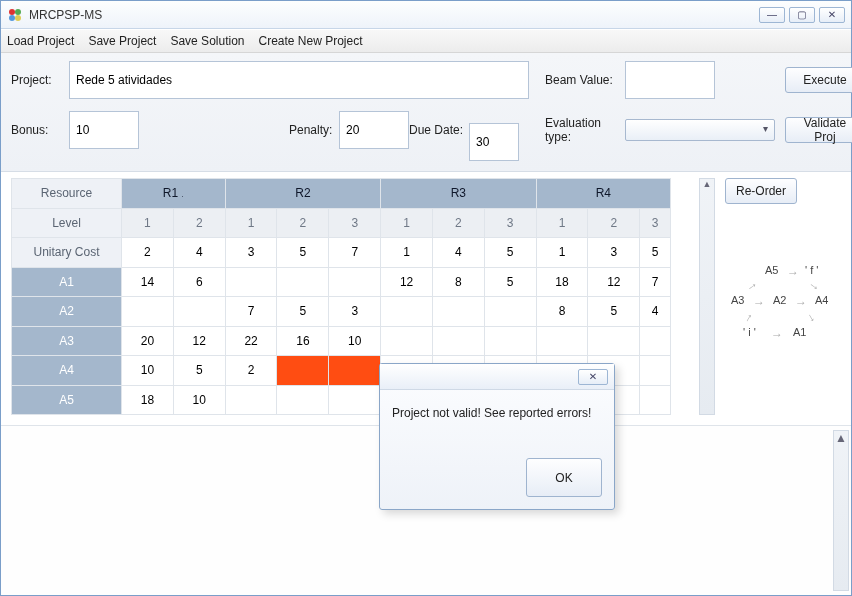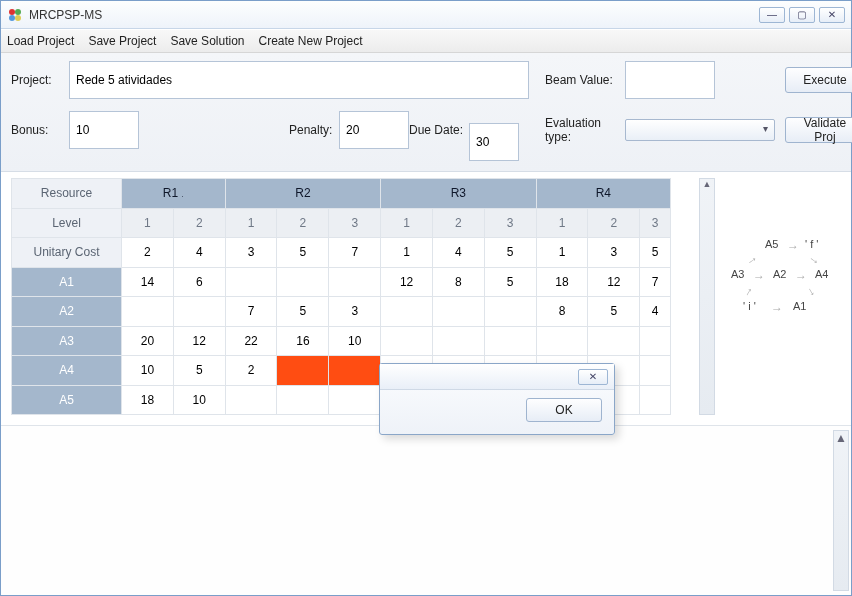--- a/index.html
+++ b/index.html
@@ -37,21 +37,21 @@
   .arrow { position:absolute; color:#aaa; font-size:12px; }
   .bottom-pane { height:170px; border-top:1px solid #dfe4ea; background:#fefefe; position:relative; }
   .bottom-scroll { position:absolute; right:2px; top:4px; bottom:4px; width:16px; background:linear-gradient(#f0f3f7,#e6ebf1); border:1px solid #d2dae4; }
   .bottom-scroll .up, .bottom-scroll .down { height:14px; display:flex; align-items:center; justify-content:center; color:#667; }
   
   .modal { position:absolute; left:378px; top:362px; width:236px; background:linear-gradient(#fcfdff,#eef2f8); border:1px solid #8aa6c8; box-shadow:4px 4px 8px rgba(0,0,0,0.15); border-radius:3px; }
   .modal-title { height:26px; border-bottom:1px solid #cfd9e6; display:flex; align-items:center; padding:0 6px; background:linear-gradient(#fff,#e9eff8); }
   .modal-title .spacer { flex:1; }
   .modal-body { padding:16px 12px 6px 12px; color:#222; min-height:60px; }
   .modal-footer { padding:8px 12px 12px 12px; display:flex; justify-content:flex-end; }
-  .modal-footer .btn { width:76px; height:24px; }
+  .modal-footer .btn { width:76px; height:39px; }
   .scroll-arrow { font-size: 9px; text-align: center; color:#667; }
 </style>
 </head>
 <body>
 
 <div class="window">
 
   <div class="titlebar">
     <span class="app-icon">
       <svg width="16" height="16">
@@ -209,20 +209,23 @@
               <td></td>
         </tr>
       </tbody>
         </table>
       <div class="vscroll">
         <div class="scroll-arrow">▲</div>
       </div>
     </div>
 
     <div class="right-pane">
+      <div class="reorder-wrap">
+        <button class="btn side">Re-Order</button>
+      </div>
       <div class="graph">
         <span class="node" style="left:44px; top:0px">A5</span>
         <span class="arrow" style="left:66px; top:0px">→</span>
         <span class="node" style="left:84px; top:0px">' f '</span>
 
         <span class="node" style="left:10px; top:30px">A3</span>
         <span class="node" style="left:52px; top:30px">A2</span>
         <span class="node" style="left:94px; top:30px">A4</span>
 
         <span class="arrow" style="left:24px; top:14px; transform:rotate(-35deg)">→</span>
@@ -244,18 +247,19 @@
     <div class="bottom-scroll">
       <div class="up">▲</div>
     </div>
   </div>
 
   <div class="modal">
     <div class="modal-title">
       <span class="spacer"></span>
       <div class="win-btn" style="width:30px">✕</div>
     </div>
+    <div class="modal-body">Project not valid! See reported errors!</div>
     <div class="modal-footer">
       <button class="btn">OK</button>
     </div>
   </div>
 
 </div>
 
 </body></html>

